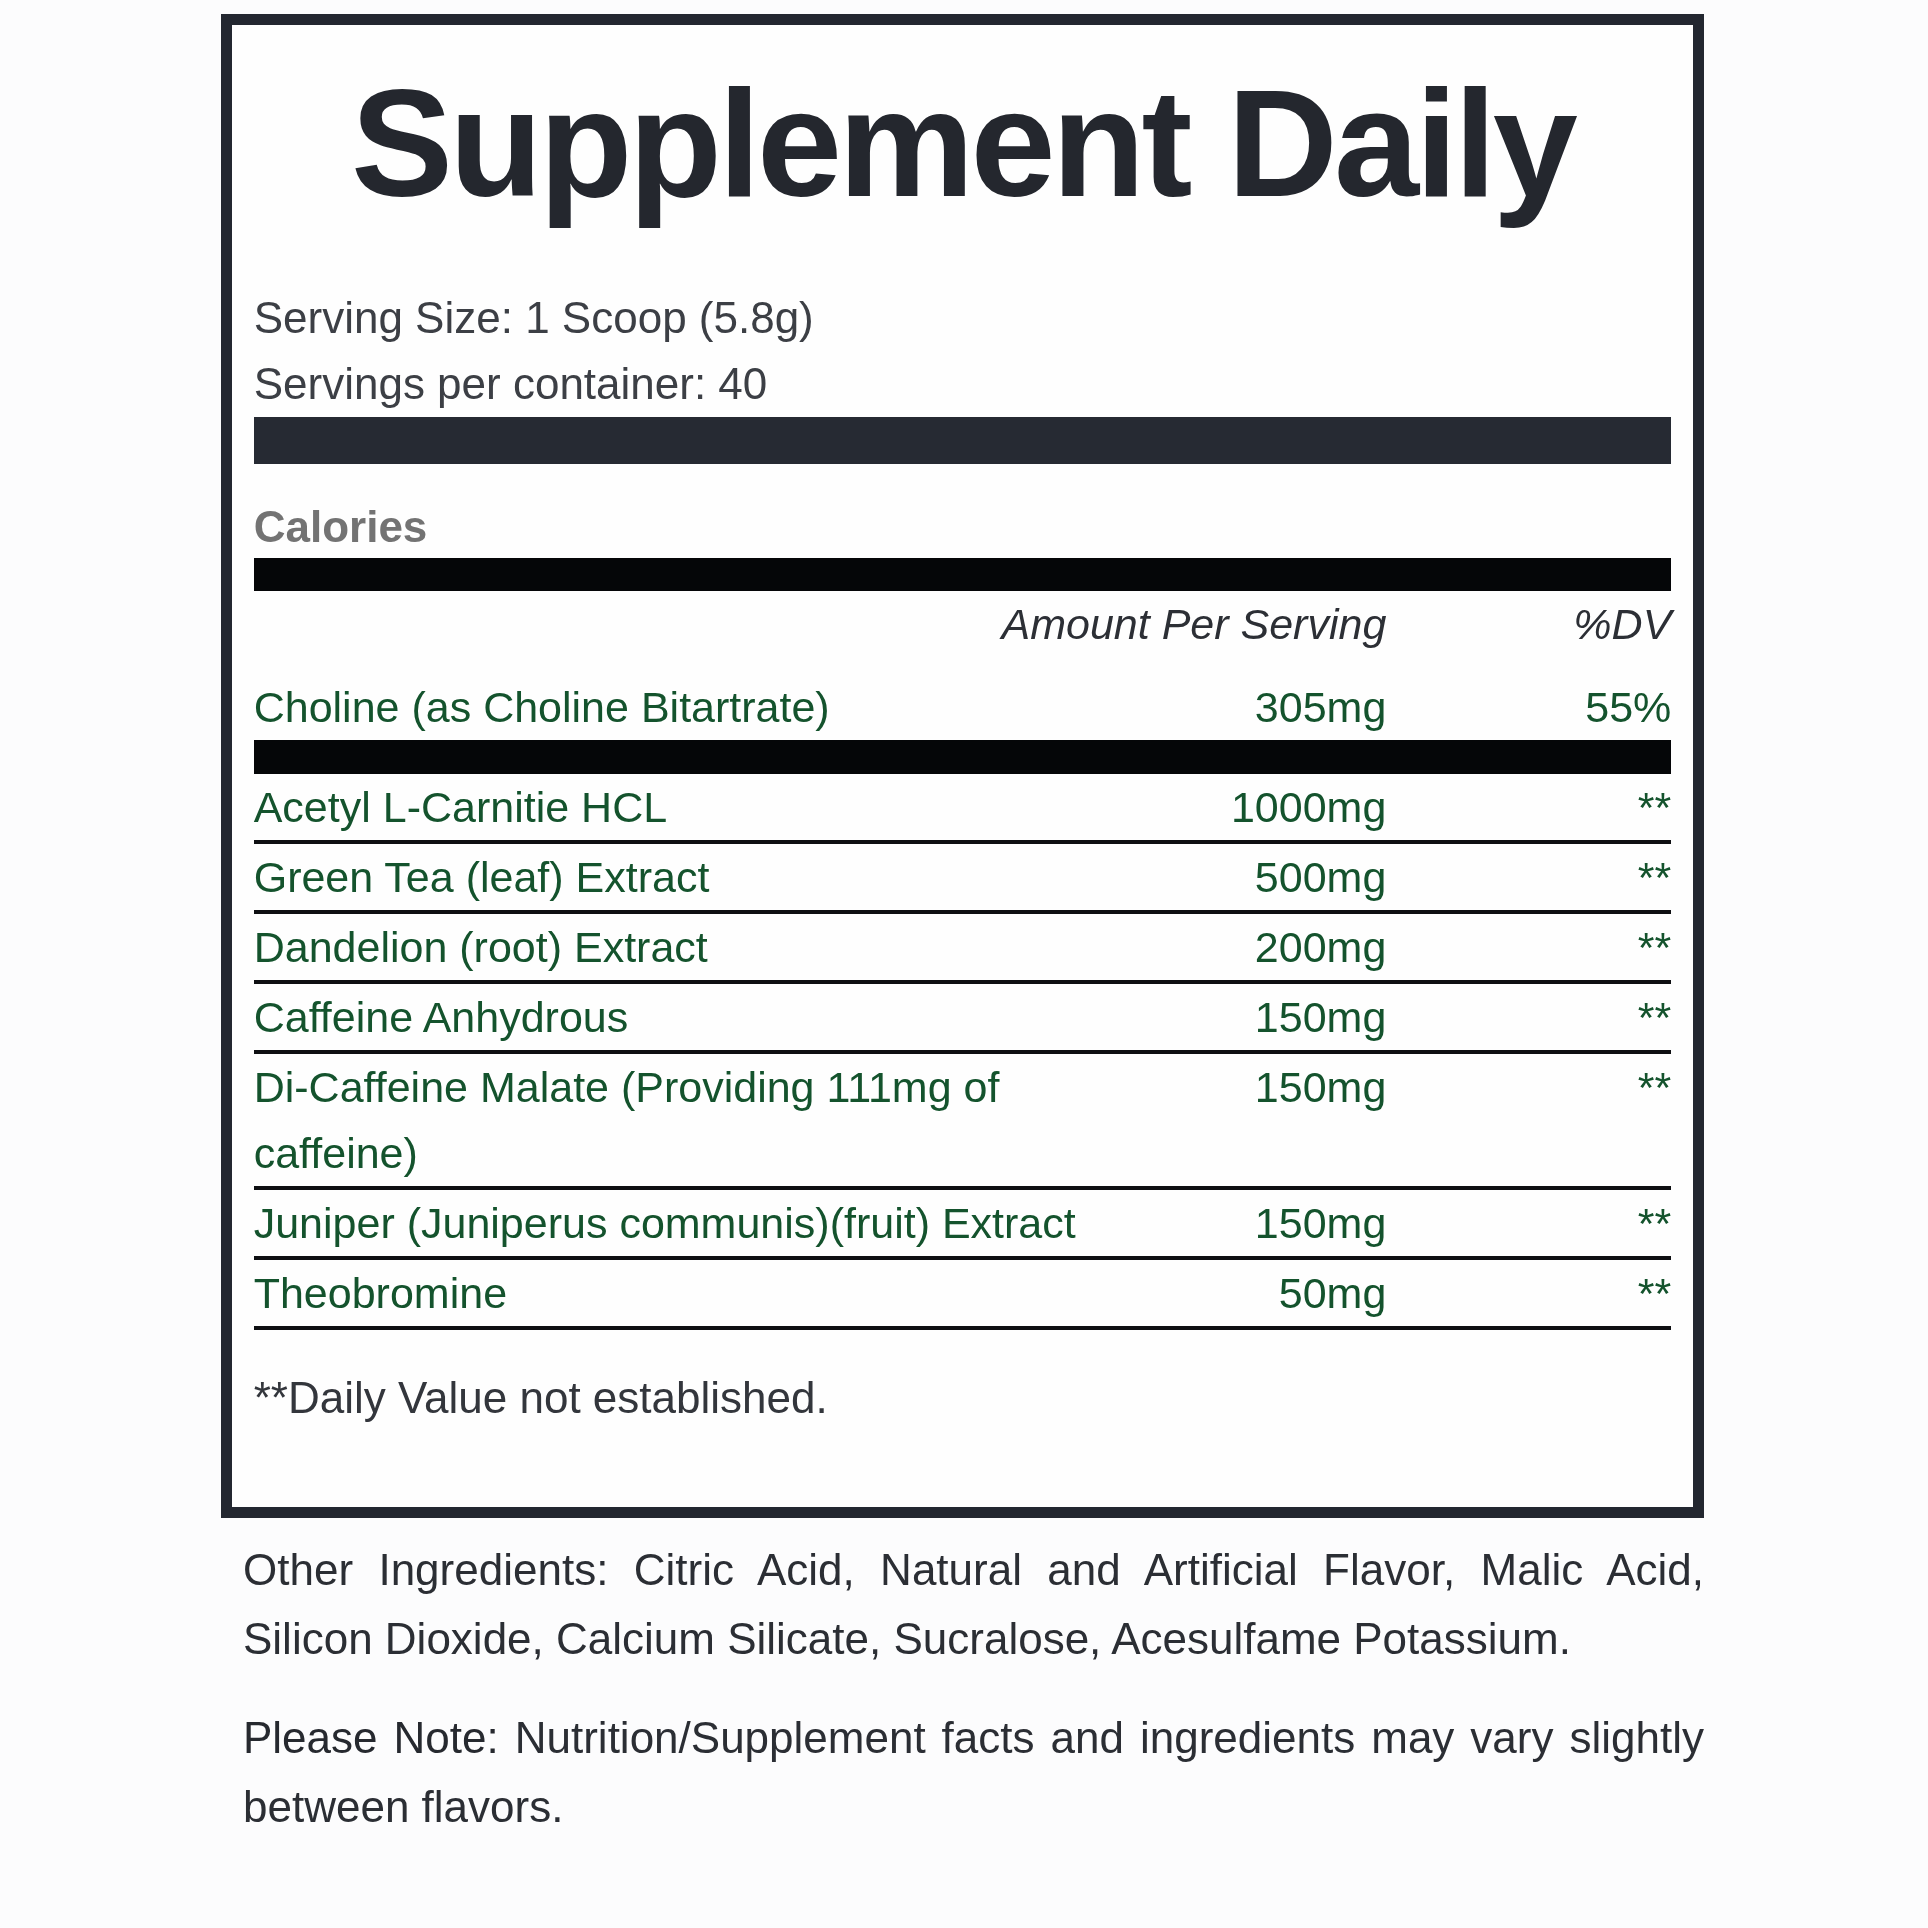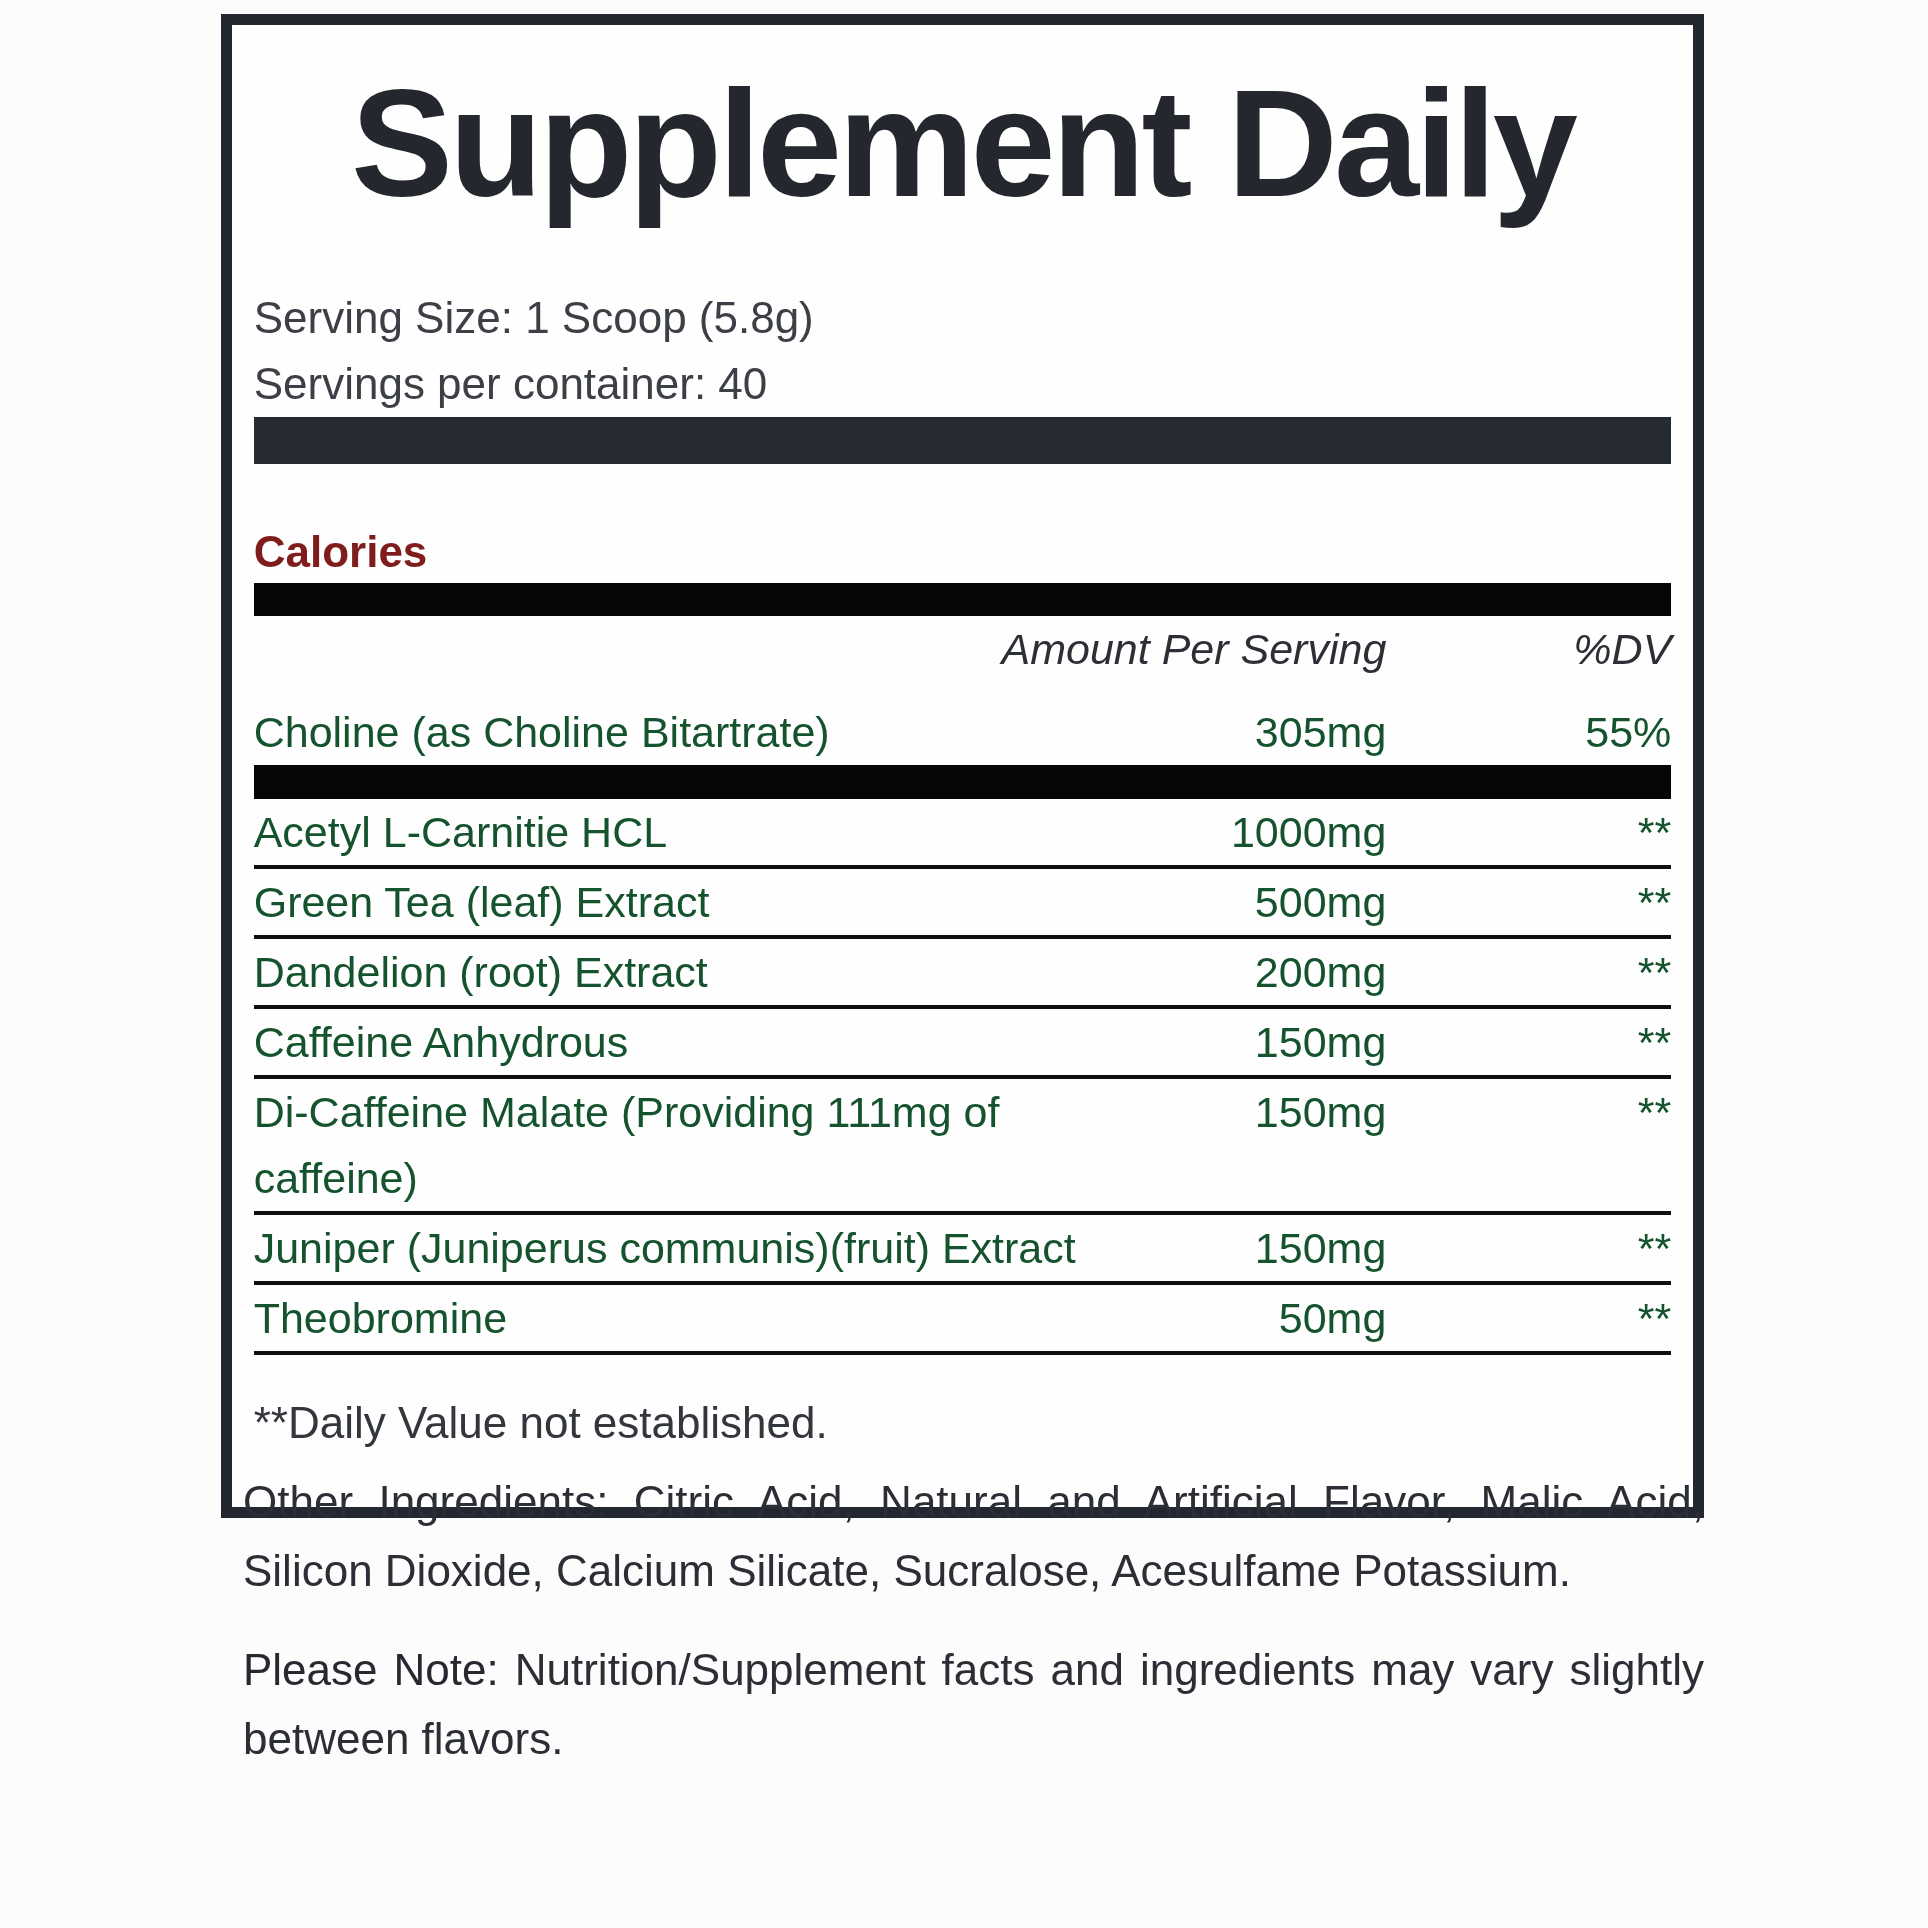--- a/index.html
+++ b/index.html
@@ -39,25 +39,25 @@
     line-height:66px;
     color:#3c3f45;
   }
 
   .bar { width:100%; }
   .bar-dark  { height:47px; background:#262a33; }
   .bar-black { height:33px; background:#050608; }
   .bar-black-thick { height:34px; background:#050608; }
 
   .calories {
-    margin-top:61px;
+    margin-top:36px;
     font-size:44px;
     line-height:53px;
     font-weight:bold;
-    color:#7f1d1d;
+    color:#737373;
   }
   .calories + .bar-black { margin-top:5.6px; }
 
   .cols { display:flex; align-items:flex-start; }
   .col-name   { flex:1; min-width:0; }
   .col-amount { width:292px; text-align:right; white-space:nowrap; }
   .col-dv     { width:285px; text-align:right; white-space:nowrap; }
 
   .header-row {
     font-size:43px;
@@ -78,21 +78,21 @@
 
   .footnote {
     margin-top:43px;
     font-size:44px;
     color:#33363c;
   }
 
   
   .footer-text {
     position:absolute;
-    left:243px; top:1467px;
+    left:243px; top:1535px;
     width:1461px;
     font-size:44px;
     line-height:69px;
     color:#2b2e34;
     text-align:justify;
   }
   .please-note { margin-top:30px; }
   .bold { font-weight:normal; color:#26292f; }
 </style>
 </head>

